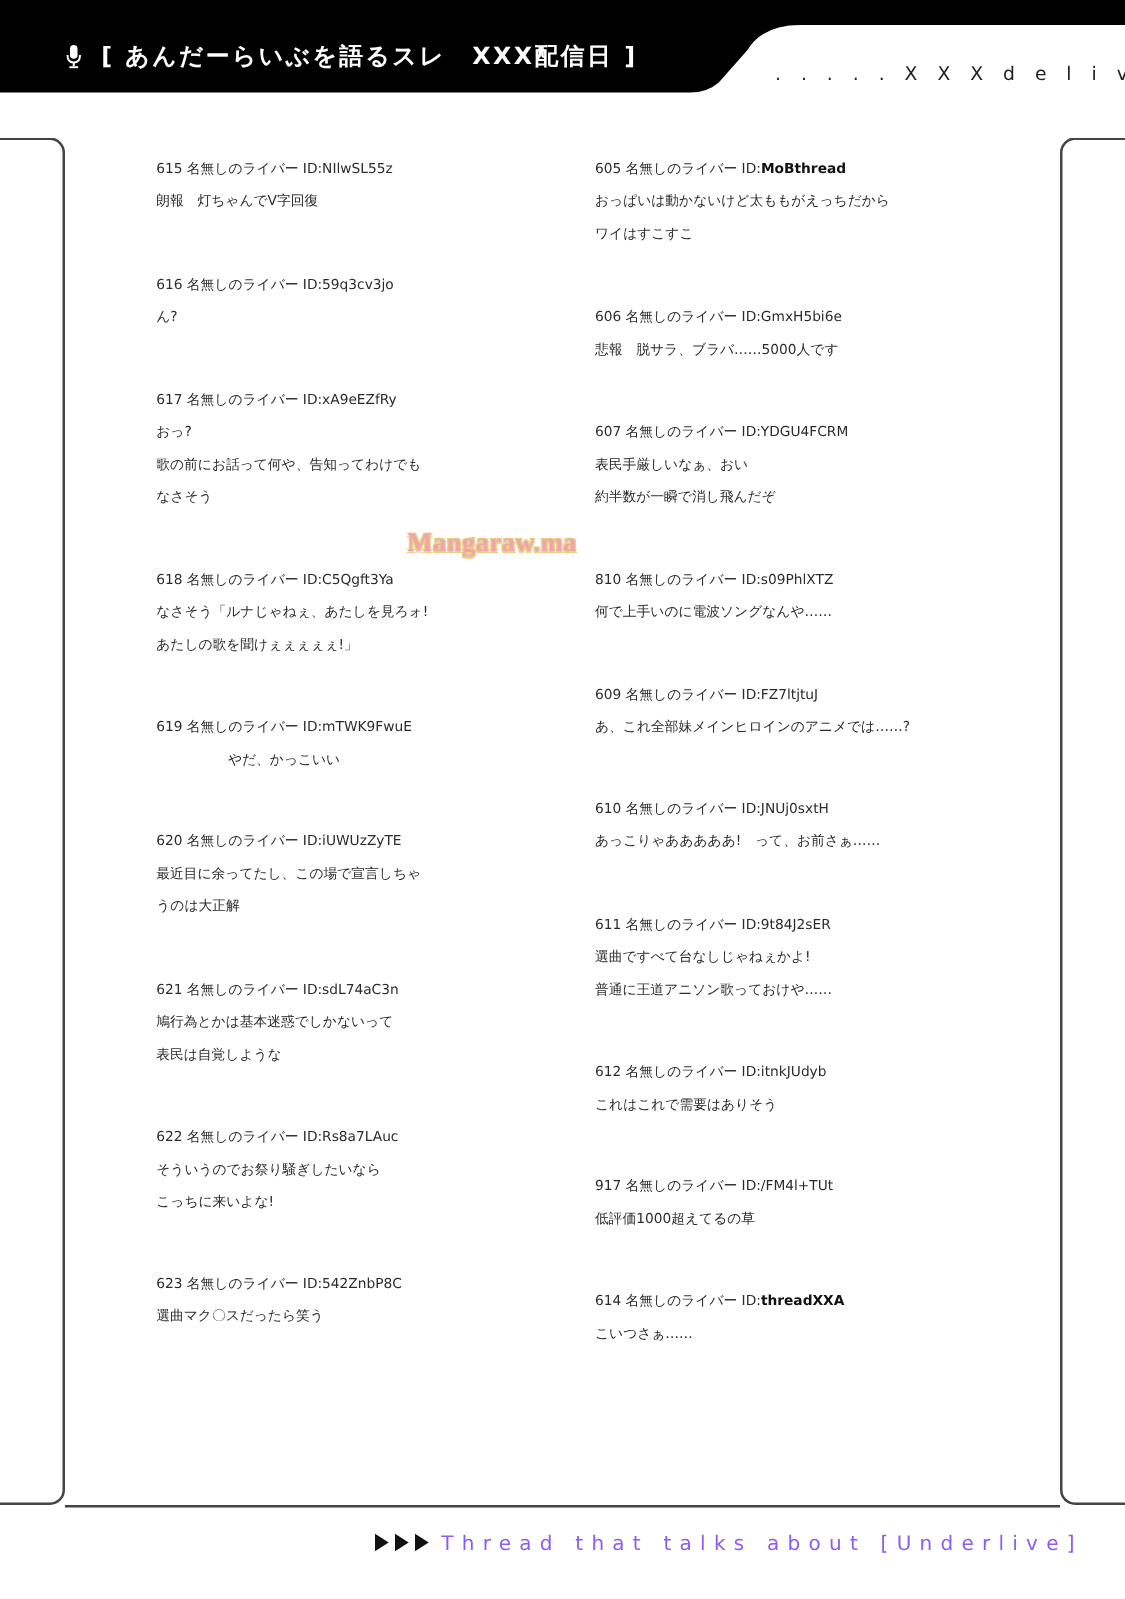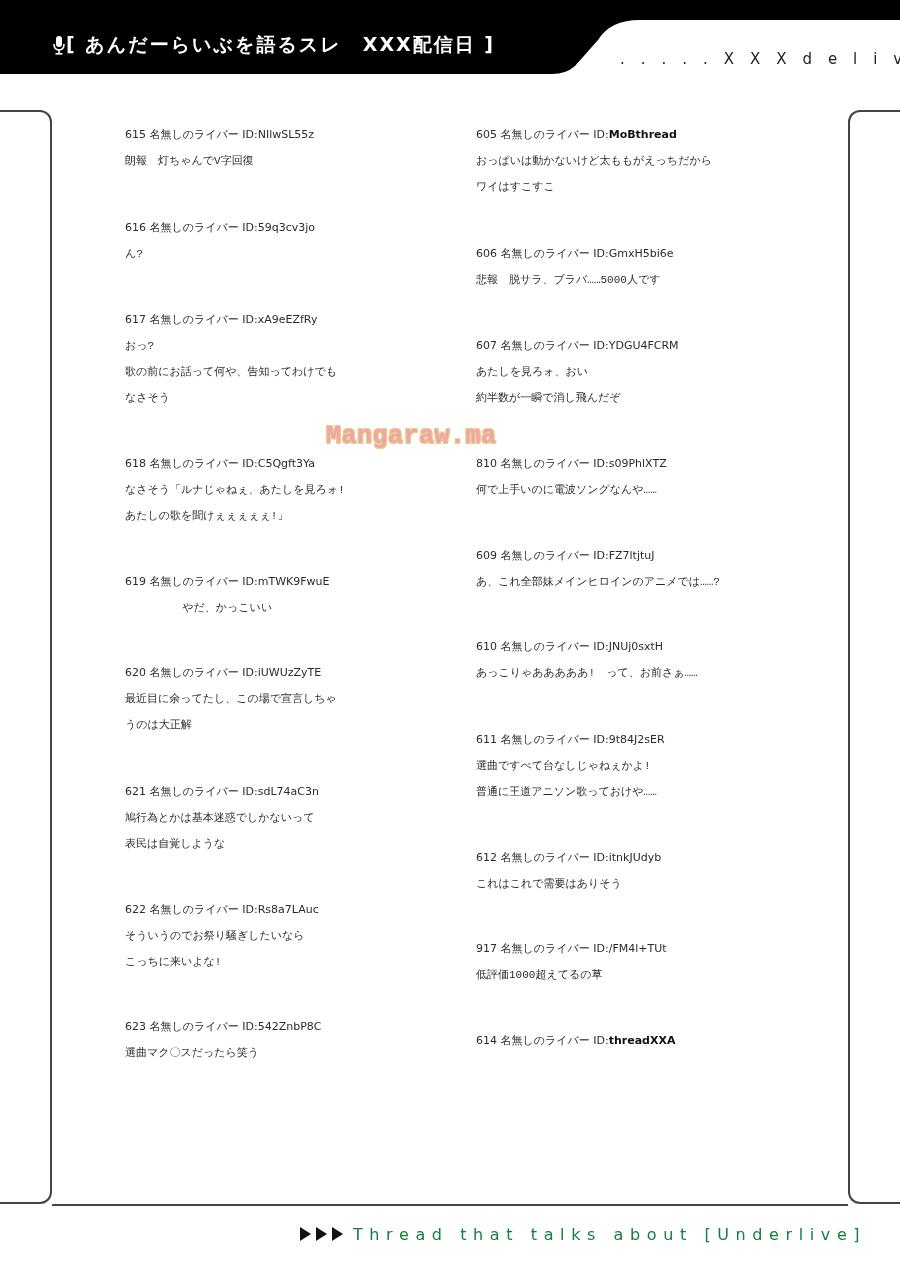--- a/index.html
+++ b/index.html
@@ -7,21 +7,21 @@
     width:900px; height:1279px; position:relative; overflow:hidden;
     background:#ffffff; color:#2a2a2a;
     font-family:"DejaVu Sans", "Liberation Sans", sans-serif;
   }
   .header-bar {
     position:absolute; left:0; top:0; width:900px; height:86px;
   }
   .header-bar svg { position:absolute; left:0; top:0; }
   .header-title {
     position:absolute; left:52px; top:32px; height:26px;
-    display:flex; align-items:center; gap:0;
+    display:flex; align-items:center; gap:15px;
     color:#ffffff; font-size:19px; letter-spacing:2px; font-weight:bold;
     white-space:nowrap;
   }
   .mic-icon { width:14px; height:20px; display:inline-block; }
   .header-sub {
     position:absolute; left:620px; top:50px;
     font-size:15px; letter-spacing:5.6px; color:#222;
     white-space:nowrap;
   }
   
@@ -41,31 +41,31 @@
   .bottom-line {
     position:absolute; left:52px; top:1204px; width:796px; height:2px; background:#444;
     border-radius:0 0 0 0;
   }
   .post {
     position:absolute; white-space:nowrap;
     font-size:11px; line-height:26px; color:#2b2b2b;
   }
   .post-header { display:block; }
   .post-id-bold { font-weight:bold; color:#111; }
-  .post-line { display:block;font-family:Liberation Mono, monospace; }
+  .post-line { display:block; }
   .watermark {
     position:absolute; left:326px; top:422px;
-    font-family:Liberation Mono, monospace; font-weight:bold; font-size:25px;
+    font-family:Liberation Serif, serif; font-weight:bold; font-size:21px;
     color:#f0a6a8; letter-spacing:0.5px;
     text-shadow: -1px -1px 0 #e8cf8a, 1px -1px 0 #e8cf8a, -1px 1px 0 #e8cf8a, 1px 1px 0 #e8cf8a;
   }
   .footer {
     position:absolute; left:300px; top:1222px; height:24px;
     display:flex; align-items:center; white-space:nowrap;
-    font-size:16px; letter-spacing:6.6px; color:#15803d;
+    font-size:16px; letter-spacing:6.6px; color:#8b5cf6;
   }
   .play-icons { display:flex; gap:5px; margin-right:10px; }
   .play-icon {
     width:0; height:0; border-top:7px solid transparent; border-bottom:7px solid transparent;
     border-left:11px solid #111; display:inline-block;
   }
 </style>
 </head>
 <body>
 
@@ -136,21 +136,21 @@
   <span class="post-header"><span>605 名無しのライバー ID:</span><span class="post-id-bold">MoBthread</span></span>
   <span class="post-line">おっぱいは動かないけど太ももがえっちだから</span>
   <span class="post-line">ワイはすこすこ</span>
 </div>
 <div class="post" style="left:476px; top:241px;">
   <span class="post-header">606 名無しのライバー ID:GmxH5bi6e</span>
   <span class="post-line">悲報　脱サラ、ブラバ……5000人です</span>
 </div>
 <div class="post" style="left:476px; top:333px;">
   <span class="post-header">607 名無しのライバー ID:YDGU4FCRM</span>
-  <span class="post-line">あたしを見ろォ、おい</span>
+  <span class="post-line">表民手厳しいなぁ、おい</span>
   <span class="post-line">約半数が一瞬で消し飛んだぞ</span>
 </div>
 <div class="post" style="left:476px; top:451px;">
   <span class="post-header">810 名無しのライバー ID:s09PhlXTZ</span>
   <span class="post-line">何で上手いのに電波ソングなんや……</span>
 </div>
 <div class="post" style="left:476px; top:543px;">
   <span class="post-header">609 名無しのライバー ID:FZ7ltjtuJ</span>
   <span class="post-line">あ、これ全部妹メインヒロインのアニメでは……?</span>
 </div>
@@ -166,20 +166,21 @@
 <div class="post" style="left:476px; top:845px;">
   <span class="post-header">612 名無しのライバー ID:itnkJUdyb</span>
   <span class="post-line">これはこれで需要はありそう</span>
 </div>
 <div class="post" style="left:476px; top:936px;">
   <span class="post-header">917 名無しのライバー ID:/FM4l+TUt</span>
   <span class="post-line">低評価1000超えてるの草</span>
 </div>
 <div class="post" style="left:476px; top:1028px;">
   <span class="post-header"><span>614 名無しのライバー ID:</span><span class="post-id-bold">threadXXA</span></span>
+  <span class="post-line">こいつさぁ……</span>
 </div>
 
 <div class="watermark">Mangaraw.ma</div>
 
 <div class="footer">
   <span class="play-icons">
     <span class="play-icon"></span>
     <span class="play-icon"></span>
     <span class="play-icon"></span>
   </span>

